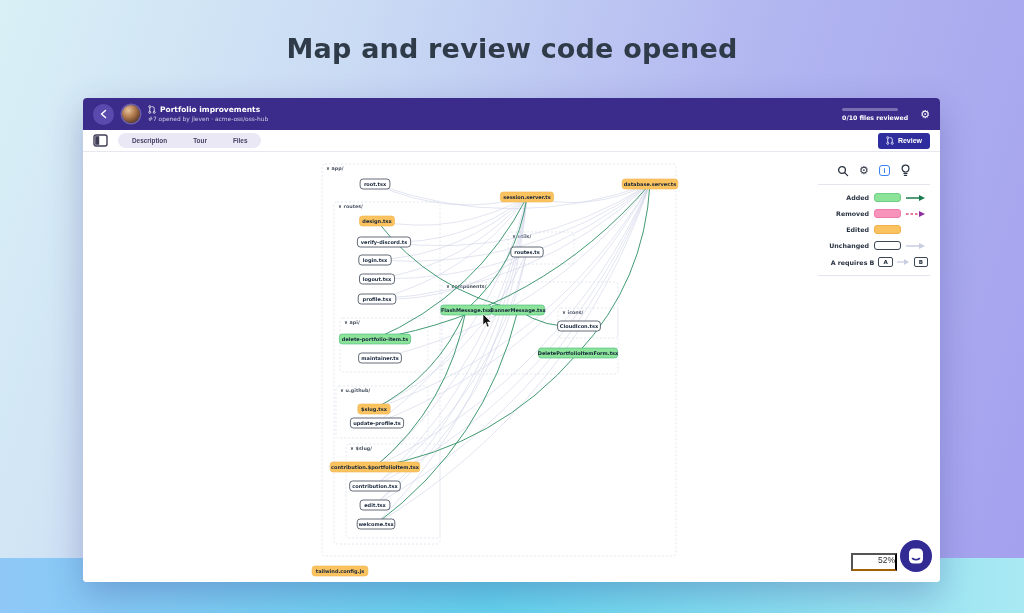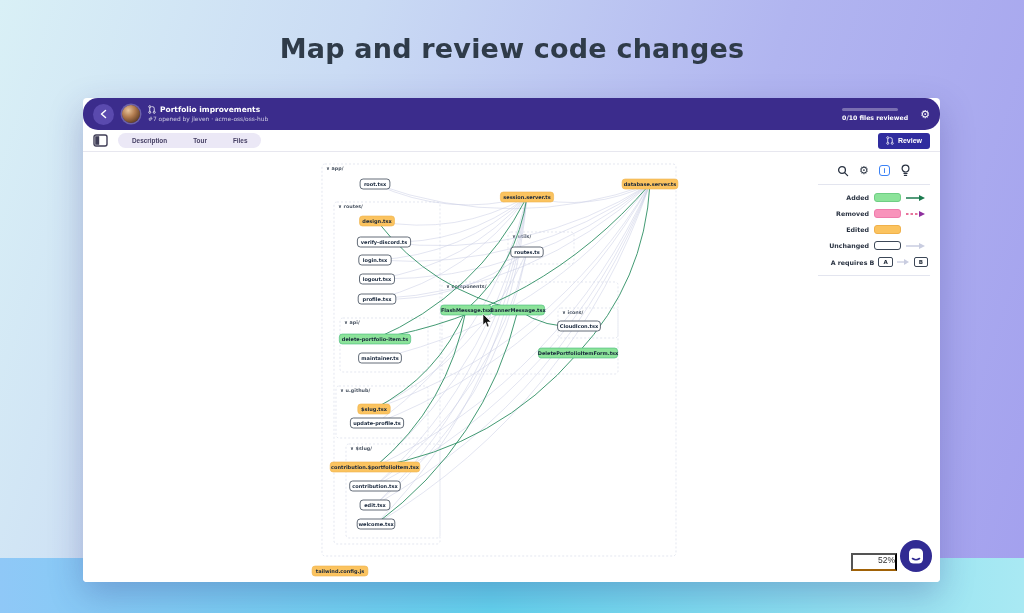--- a/index.html
+++ b/index.html
@@ -20,21 +20,21 @@
   }
   
   .app-window {
     position:absolute; left:83px; top:98px; width:857px; height:484px;
     background:#fff; border-radius:4px; overflow:hidden; z-index:2;
     box-shadow:0 12px 34px rgba(48,44,130,.28);
   }
   
   .hdr {
     height:32px; background:#3b2c8c; display:flex; align-items:center;
-    padding:0 10px; color:#fff;border-radius:15px;
+    padding:0 10px; color:#fff;
   }
   .back-btn {
     width:21px; height:21px; border-radius:50%; background:#5a4aae; color:#fff;
     display:flex; align-items:center; justify-content:center; font-size:11px;
     border:none; cursor:pointer; flex:0 0 auto;
   }
   .avatar {
     width:18px; height:18px; border-radius:50%; margin-left:8px; flex:0 0 auto;
     background:radial-gradient(circle at 35% 30%, #e8c49a 0%, #b07a4e 40%, #5a3a24 80%, #2e1d12 100%);
     box-shadow:0 0 0 1.5px rgba(255,255,255,.25);
@@ -97,21 +97,21 @@
     font-size:8.5px; color:#333; padding-bottom:4px; border-bottom:2px solid #a16207; cursor:pointer; background:none;
   }
   .chat-btn { position:absolute; left:816px; top:387px; width:34px; height:34px; border:none; background:none; cursor:pointer; padding:0; }
   .cursor-wrap { position:absolute; left:399px; top:161px; width:10px; height:14px; pointer-events:none; }
 </style>
 </head>
 <body>
 
 <div class="bottom-strip"></div>
 
-<h1 class="page-title">Map and review code changes</h1>
+<h1 class="page-title">Map and review code opened</h1>
 
 <div class="app-window">
 
   <div class="hdr">
     <button class="back-btn">
       <svg width="10" height="10" viewBox="0 0 10 10">
         <path d="M6.5 1.5 L2.5 5 L6.5 8.5" fill="none" stroke="#fff" stroke-width="1.5" stroke-linecap="round" stroke-linejoin="round"></path>
       </svg>
     </button>
     <div class="avatar"></div>

